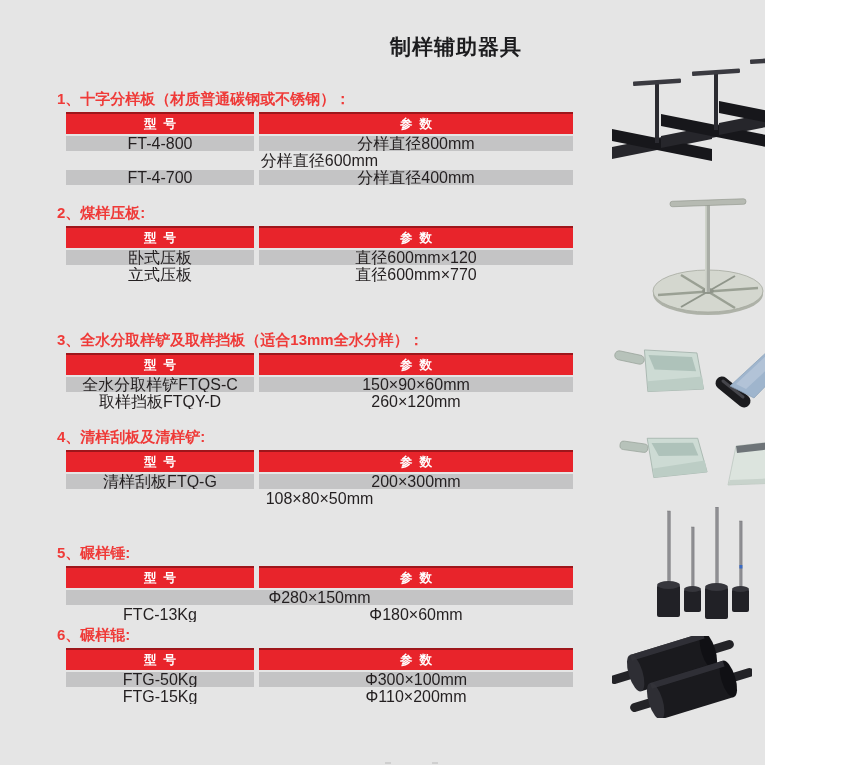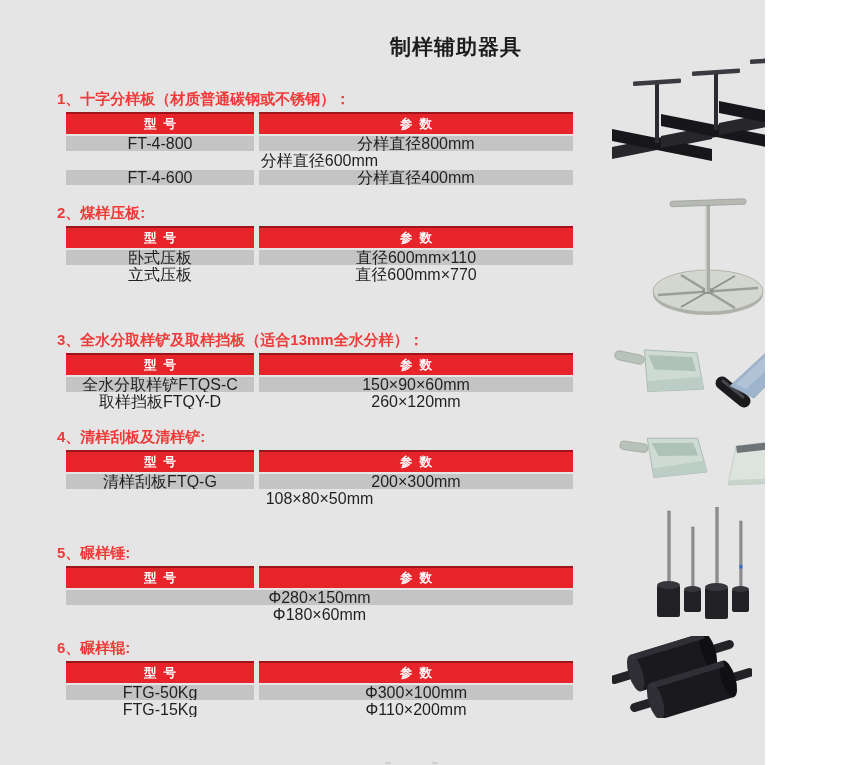--- a/index.html
+++ b/index.html
@@ -57,36 +57,36 @@
         <div class="td c2">参  数</div>
       </div>
       <div class="tr row gray">
         <div class="td c1">FT-4-800</div>
         <div class="td c2">分样直径800mm</div>
       </div>
       <div class="tr row">
         <div class="td c2">分样直径600mm</div>
       </div>
       <div class="tr row gray">
-        <div class="td c1">FT-4-600</div>
+        <div class="td c1">FT-4-700</div>
         <div class="td c2">分样直径400mm</div>
       </div>
     </div>
   </div>
 
   <div class="section" style="top:204px">
     <div class="section-heading">2、煤样压板:</div>
     <div class="spec-table">
       <div class="tr th">
         <div class="td c1">型  号</div>
         <div class="td c2">参  数</div>
       </div>
       <div class="tr row gray">
         <div class="td c1">卧式压板</div>
-        <div class="td c2">直径600mm×110</div>
+        <div class="td c2">直径600mm×120</div>
       </div>
       <div class="tr row">
         <div class="td c1">立式压板</div>
         <div class="td c2">直径600mm×770</div>
       </div>
     </div>
   </div>
 
   <div class="section" style="top:331px">
     <div class="section-heading">3、全水分取样铲及取样挡板（适合13mm全水分样）：</div>
@@ -127,26 +127,27 @@
     <div class="section-heading">5、碾样锤:</div>
     <div class="spec-table">
       <div class="tr th">
         <div class="td c1">型  号</div>
         <div class="td c2">参  数</div>
       </div>
       <div class="tr row gray">
         <div class="td c2">Φ280×150mm</div>
       </div>
       <div class="tr row">
+        <div class="td c1">FTC-13Kg</div>
         <div class="td c2">Φ180×60mm</div>
       </div>
     </div>
   </div>
 
-  <div class="section" style="top:639px">
+  <div class="section" style="top:626px">
     <div class="section-heading">6、碾样辊:</div>
     <div class="spec-table">
       <div class="tr th">
         <div class="td c1">型  号</div>
         <div class="td c2">参  数</div>
       </div>
       <div class="tr row gray">
         <div class="td c1">FTG-50Kg</div>
         <div class="td c2">Φ300×100mm</div>
       </div>

